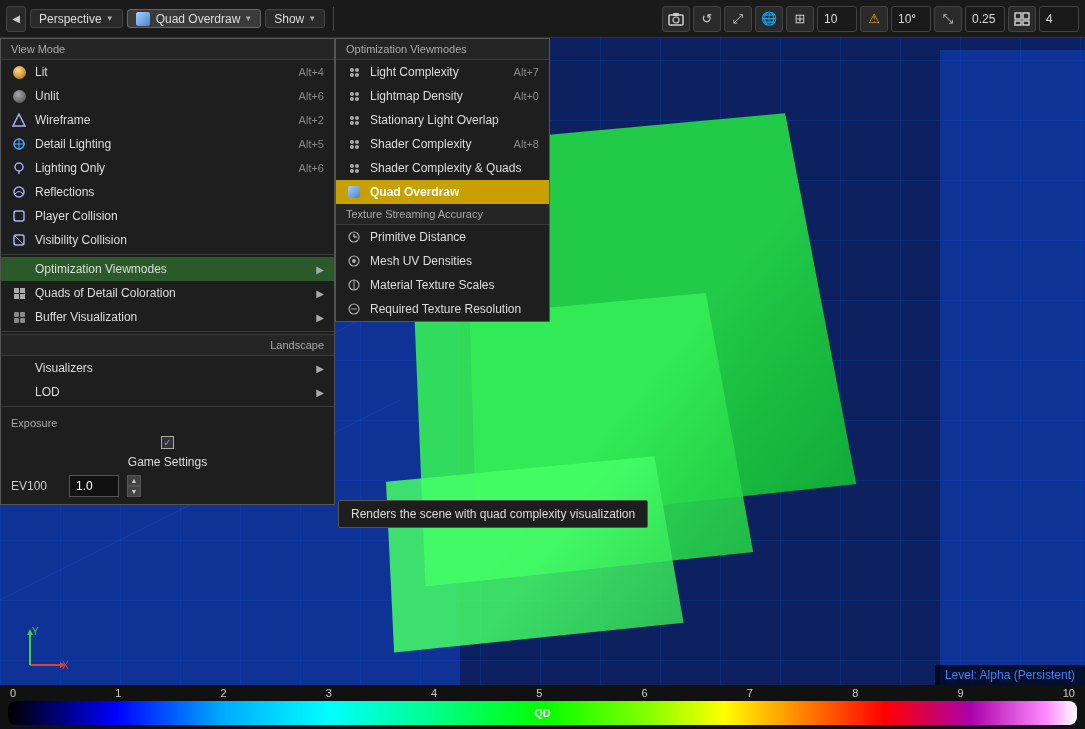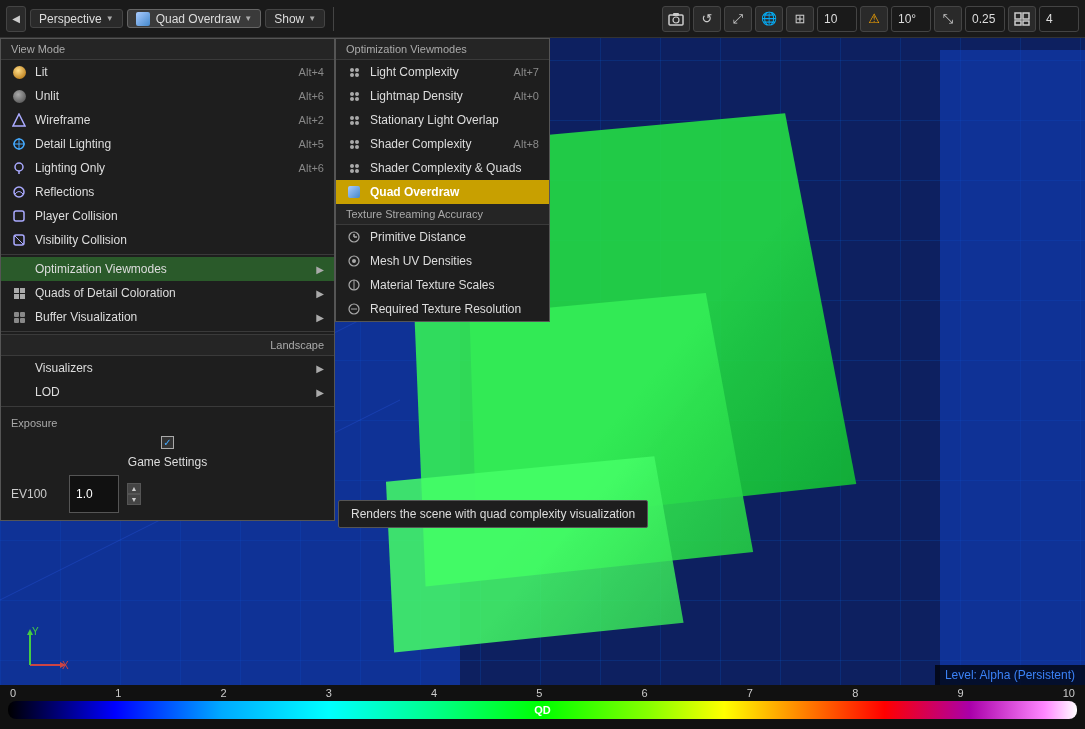--- a/index.html
+++ b/index.html
@@ -217,21 +217,21 @@
     .ev100-label {
       color: #ccc;
       font-size: 12px;
       width: 50px;
     }
 
     .ev100-input {
       background: #111;
       border: 1px solid #555;
       color: #fff;
-      padding: 18px 6px;
+      padding: 2px 6px;
       width: 50px;
       font-size: 12px;
       height: 22px;
     }
 
     .ev100-spinner {
       display: flex;
       flex-direction: column;
       width: 14px;
     }
@@ -289,21 +289,21 @@
 
     .color-bar-labels {
       display: flex;
       justify-content: space-between;
       padding: 2px 10px;
       font-size: 11px;
       color: #ccc;
     }
 
     .color-bar {
-      height: 18px;
+      height: 24px;
       margin: 0 8px;
       position: relative;
       background: linear-gradient(to right,
         #000000 0%,
         #0000ff 10%,
         #00aaff 20%,
         #00ffff 30%,
         #00ff88 40%,
         #00ff00 50%,
         #88ff00 60%,

